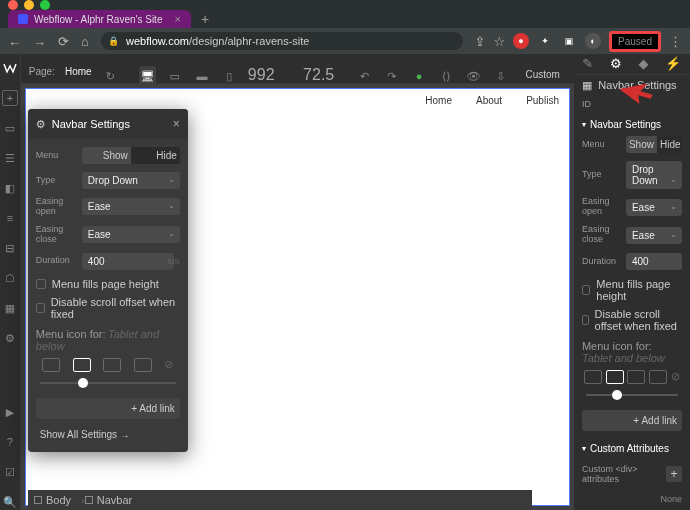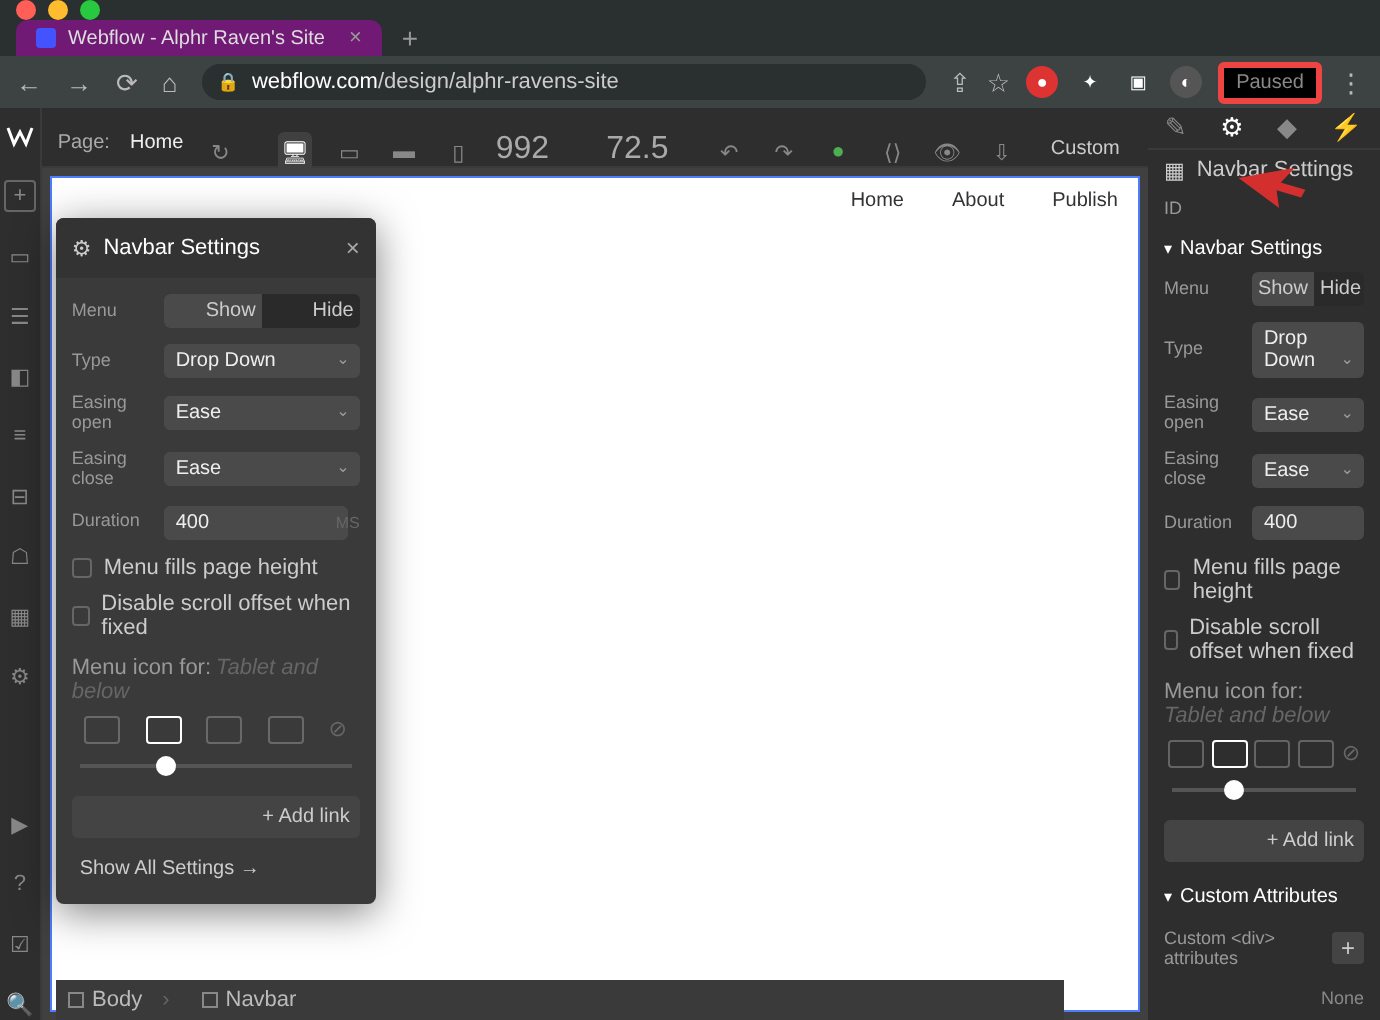--- a/index.html
+++ b/index.html
@@ -71,21 +71,21 @@
 .panel-tab.active{color:#fff}
 .arrow-pointer{position:absolute;top:22px;left:48px;transform:rotate(-35deg);z-index:10}
 .section-title{padding:6px 8px;font-size:10px;color:#fff;display:flex;align-items:center;gap:4px}
 .section-title::before{content:"▾";font-size:8px}
 .field-row{display:flex;align-items:center;padding:4px 8px;gap:6px}
 .field-label{width:36px;font-size:9px;color:#999;line-height:1.1}
 .id-input{flex:1;background:#3a3a3a;padding:3px 5px;font-size:9px;color:#666;border-radius:2px}
 .panel-body{padding:0 8px}
 .none-row{text-align:right;color:#888;font-size:9px;padding:6px 8px}
 .plus-btn{width:16px;height:16px;background:#444;color:#ccc;display:flex;align-items:center;justify-content:center;border-radius:2px;font-size:12px}
-.breadcrumb{position:absolute;bottom:0;left:28px;right:158px;height:20px;background:#3a3a3a;display:flex;align-items:center;padding:0 6px;gap:16px;font-size:9px;color:#bbb}
+.breadcrumb{position:absolute;bottom:0;left:28px;right:158px;height:20px;background:#3a3a3a;display:flex;align-items:center;padding:0 6px;gap:0;font-size:9px;color:#bbb}
 .crumb{display:flex;align-items:center;gap:4px}
 .crumb-icon{width:8px;height:8px;border:1px solid #888}
 .crumb::after{content:"›";margin-left:6px;color:#666}
 .crumb:last-child::after{content:""}
 </style>
 </head>
 <body>
 
 <div class="window-controls">
   <div class="dot red"></div>

